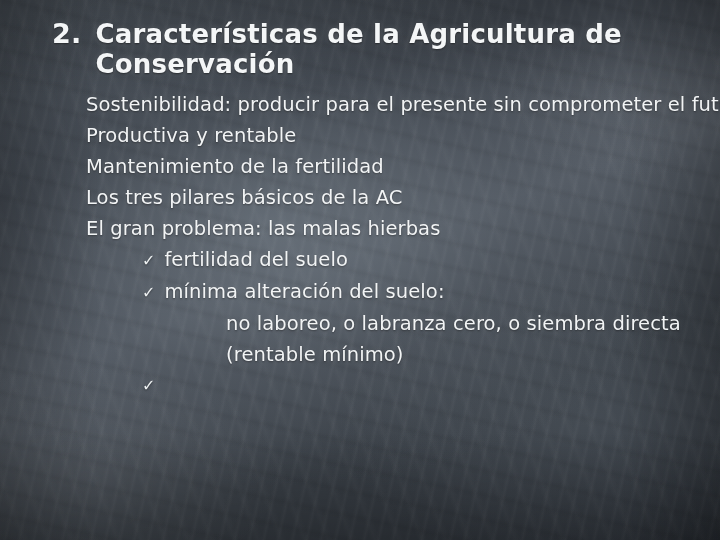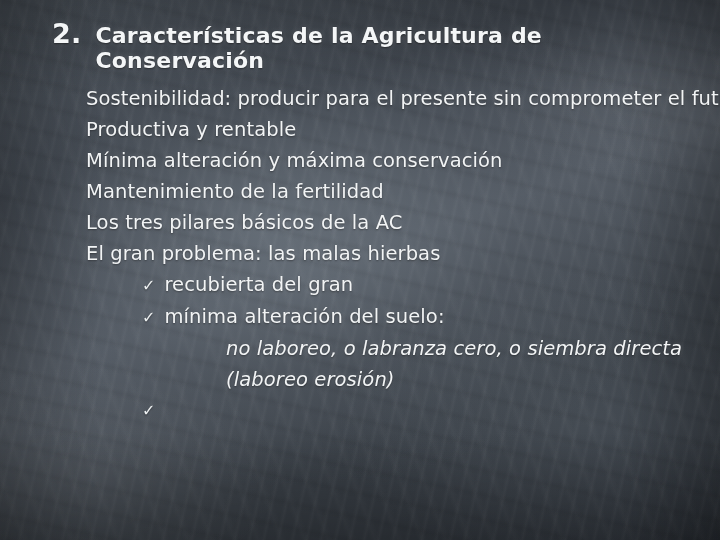--- a/index.html
+++ b/index.html
@@ -62,21 +62,21 @@
   .title-num,
   .title-text {
     color: #f4f6f7;
     font-family: "DejaVu Sans", sans-serif;
     font-weight: bold;
     font-size: 27px;
     letter-spacing: 0.2px;
     text-shadow: 0 1px 2px rgba(0,0,0,0.45), 0 0 6px rgba(255,255,255,0.12);
   }
   .title-text {
-    font-size: 22px;
+    font-size: 26px;
   }
 
   .bullets {
     margin-top: 10px;
     padding-left: 64px;
   }
   .line {
     color: #f2f4f5;
     font-family: "DejaVu Sans", sans-serif;
     font-size: 19.5px;
@@ -95,55 +95,53 @@
   .check {
     color: #eef1f2;
     font-size: 16px;
     line-height: 31px;
     text-shadow: 0 1px 2px rgba(0,0,0,0.4);
   }
   .sub .line { line-height: 31px; }
 
   .subsub {
     padding-left: 140px;
-    font-style: italic;
   }
 </style>
 </head>
 <body>
 
 <div class="slide">
   <div class="content">
 
     <div class="title-row">
       <span class="title-num">2.</span>
       <span class="title-text">Características de la Agricultura de Conservación</span>
     </div>
 
     <div class="bullets">
       <div class="line">Sostenibilidad: producir para el presente sin comprometer el futuro</div>
       <div class="line">Productiva y rentable</div>
-      <div class="line">Mínima alteración y máxima conservación</div>
       <div class="line">Mantenimiento de la fertilidad</div>
       <div class="line">Los tres pilares básicos de la AC</div>
       <div class="line">El gran problema: las malas hierbas</div>
 
       <div class="sub">
         <span class="check">✓</span>
-        <span class="line">recubierta del gran</span>
+        <span class="line">fertilidad del suelo</span>
       </div>
 
       <div class="sub">
         <span class="check">✓</span>
         <span class="line">mínima alteración del suelo:</span>
       </div>
 
       <div class="subsub">
         <div class="line">no laboreo, o labranza cero, o siembra directa</div>
-        <div class="line">(laboreo erosión)</div>
+        <div class="line">(rentable mínimo)</div>
       </div>
 
       <div class="sub">
         <span class="check">✓</span>
       </div>
     </div>
 
   </div>
 </div>
 

